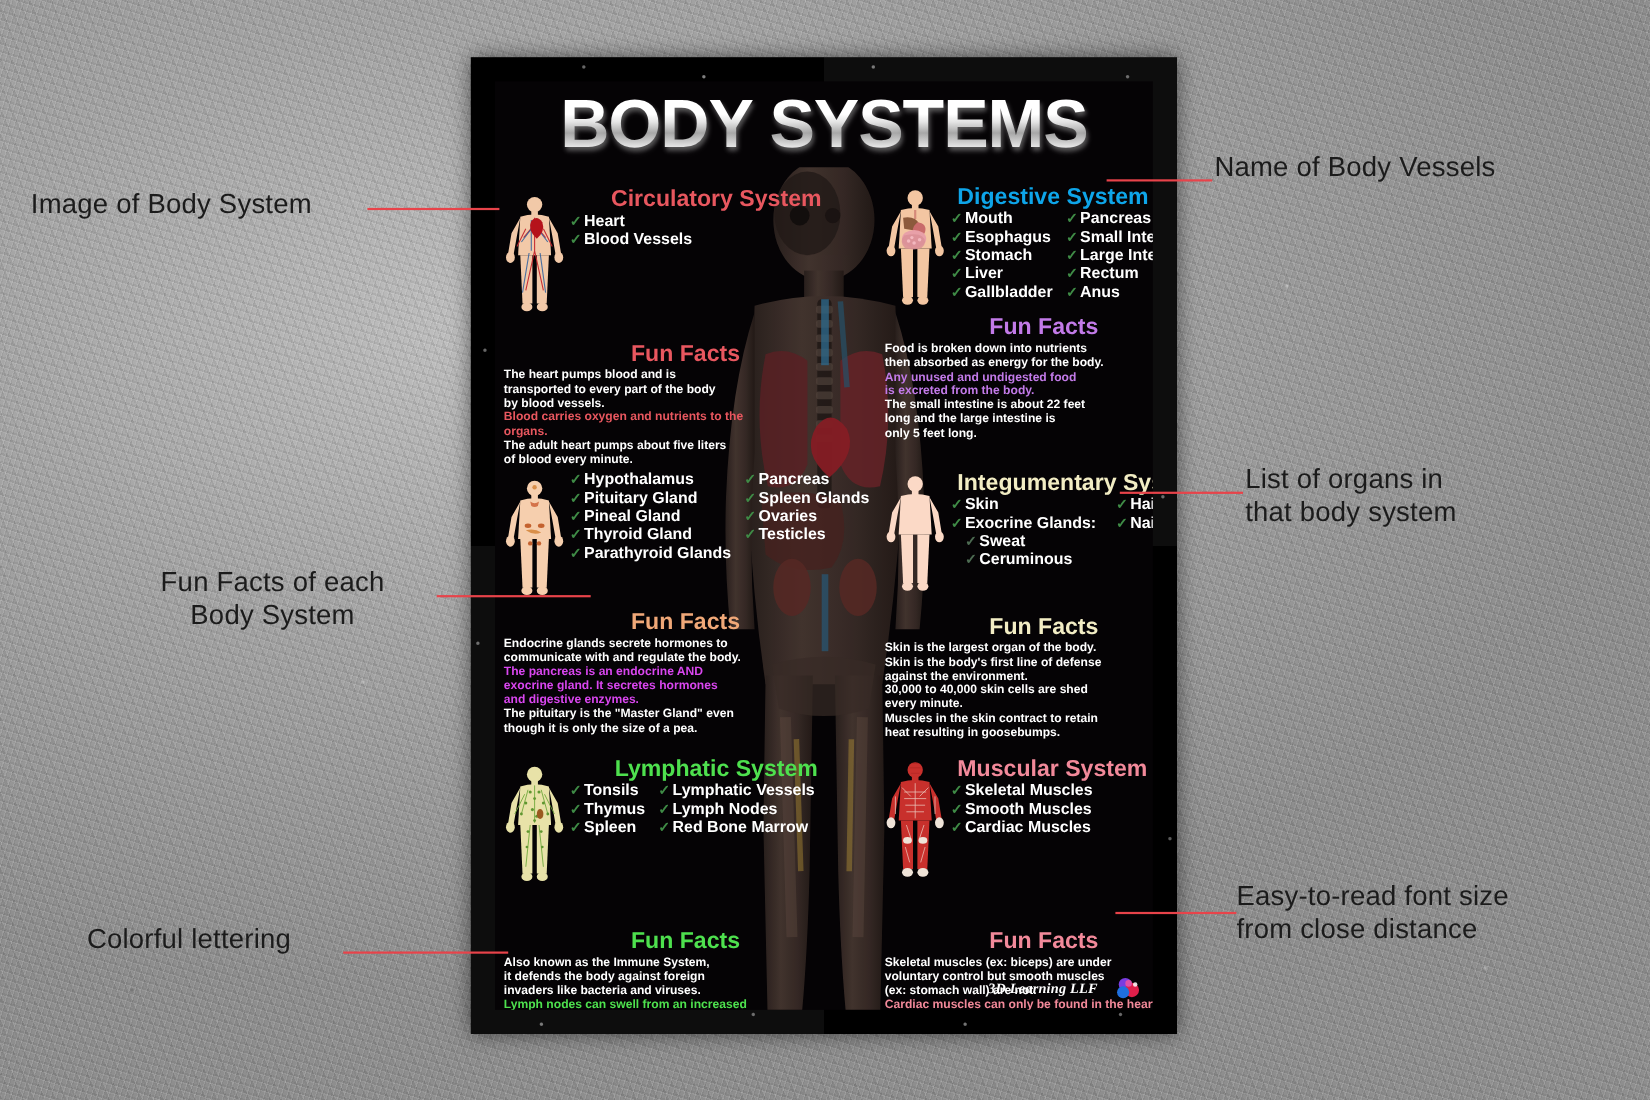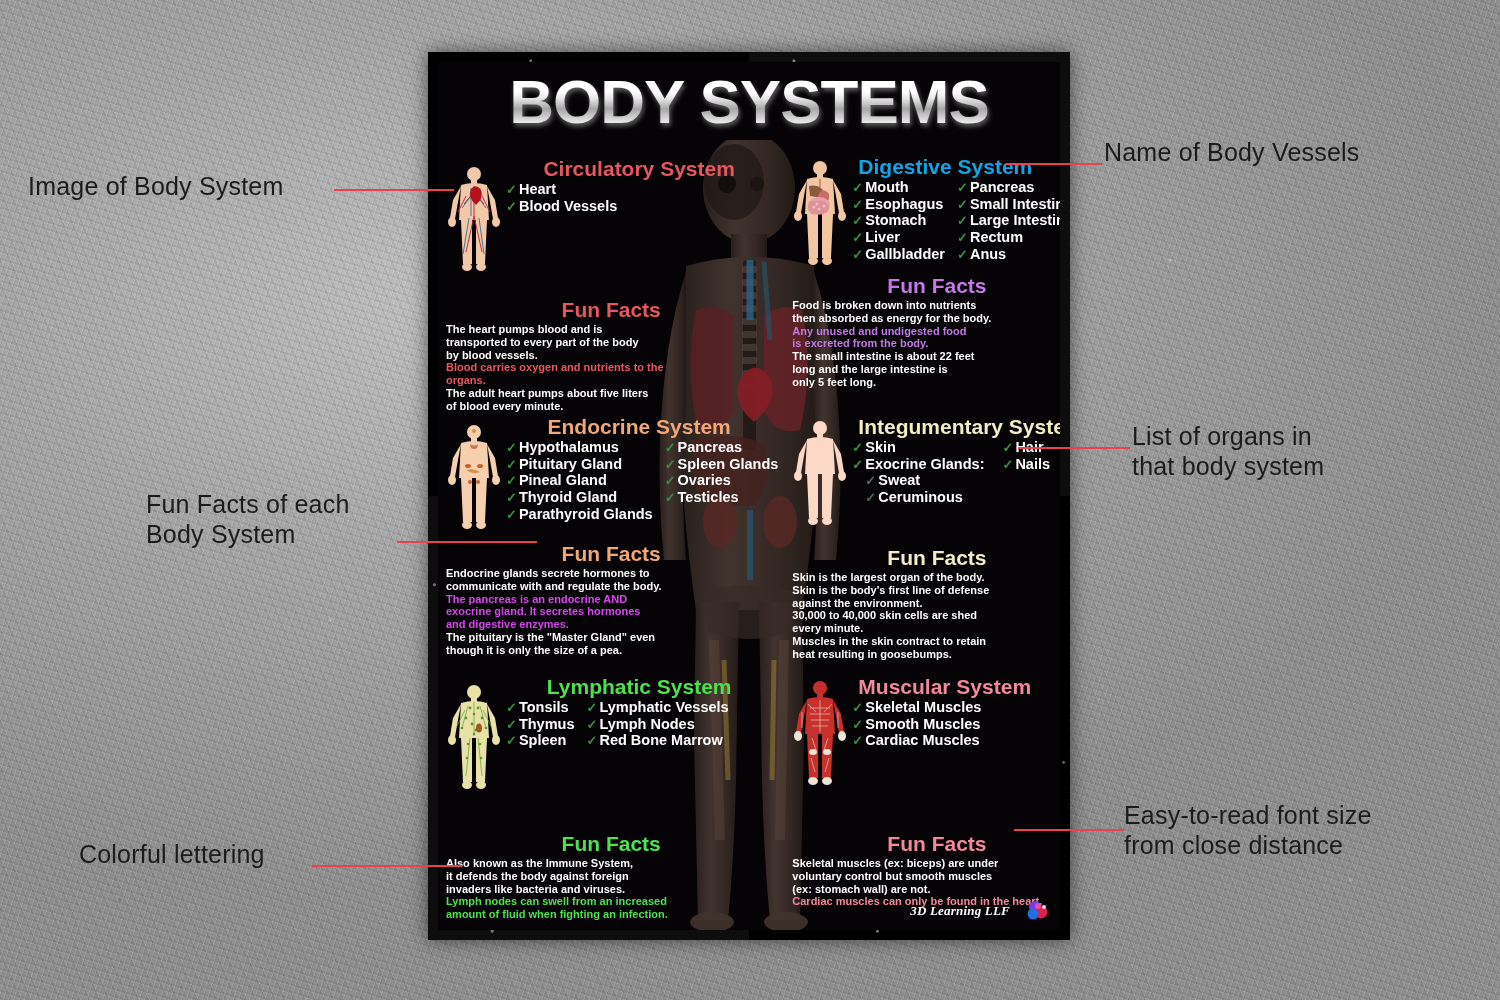--- a/index.html
+++ b/index.html
@@ -52,21 +52,21 @@
   }
 
   
   .poster {
     position: absolute;
     left: 428px; top: 52px;
     width: 642px; height: 888px;
     background: #000;
     z-index: 3;
     box-shadow: 0 0 18px rgba(0,0,0,.55);
-    padding: 10px;
+    padding: 22px;
     background-image:
       repeating-conic-gradient(from 0deg at 50% 50%, rgba(255,255,255,.05) 0deg 90deg, rgba(0,0,0,.05) 90deg 180deg);
   }
   .poster-speckle {
     position: absolute; inset: 0;
     pointer-events: none;
     background:
       radial-gradient(circle at 5% 3%, rgba(255,255,255,.55) 0 1px, transparent 2px),
       radial-gradient(circle at 16% 1%, rgba(255,255,255,.4) 0 1px, transparent 2px),
       radial-gradient(circle at 33% 2%, rgba(255,255,255,.5) 0 1px, transparent 2px),
@@ -215,21 +215,21 @@
 <div class="callout" style="left:28px; top:172px;">Image of Body System</div>
 <div class="leader" style="left:334px; top:189px; width:120px;"></div>
 
 <div class="callout" style="left:1104px; top:138px;">Name of Body Vessels</div>
 <div class="leader" style="left:1006px; top:163px; width:96px;"></div>
 
 <div class="callout" style="left:1132px; top:422px;">List of organs in
 that body system</div>
 <div class="leader" style="left:1018px; top:447px; width:112px;"></div>
 
-<div class="callout" style="left:146px; top:490px; ">Fun Facts of each
+<div class="callout" style="left:146px; top:515px; text-align:center;">Fun Facts of each
 Body System</div>
 <div class="leader" style="left:397px; top:541px; width:140px;"></div>
 
 <div class="callout" style="left:1124px; top:801px;">Easy-to-read font size
 from close distance</div>
 <div class="leader" style="left:1014px; top:829px; width:110px;"></div>
 
 <div class="callout" style="left:79px; top:840px;">Colorful lettering</div>
 <div class="leader" style="left:312px; top:865px; width:150px;"></div>
 
@@ -467,21 +467,20 @@
             </g>
             <circle cx="28" cy="7" r="2" fill="#d98f4a"></circle>
             <path d="M24 20 q4 3 8 0 l-1 4 q-3 2 -6 0z" fill="#d4734a"></path>
             <ellipse cx="22" cy="42" rx="3" ry="2" fill="#c4622f"></ellipse>
             <ellipse cx="34" cy="42" rx="3" ry="2" fill="#c4622f"></ellipse>
             <path d="M20 46 q8 -2 14 2 q-7 3 -14 -2z" fill="#d98f4a"></path>
             <circle cx="24" cy="58" r="2" fill="#c4622f"></circle>
             <circle cx="32" cy="58" r="2" fill="#c4622f"></circle>
           </svg>
           <div class="panel-body">
-            <div class="sys-title" style="color: rgb(240, 168, 120);">Endocrine System</div>
             <div class="organs">
                 <div class="organ-col">
                   <div class="organ">
                     <span class="check">✓</span>
                     <span>Hypothalamus</span>
                   </div>
                   <div class="organ">
                     <span class="check">✓</span>
                     <span>Pituitary Gland</span>
                   </div>

